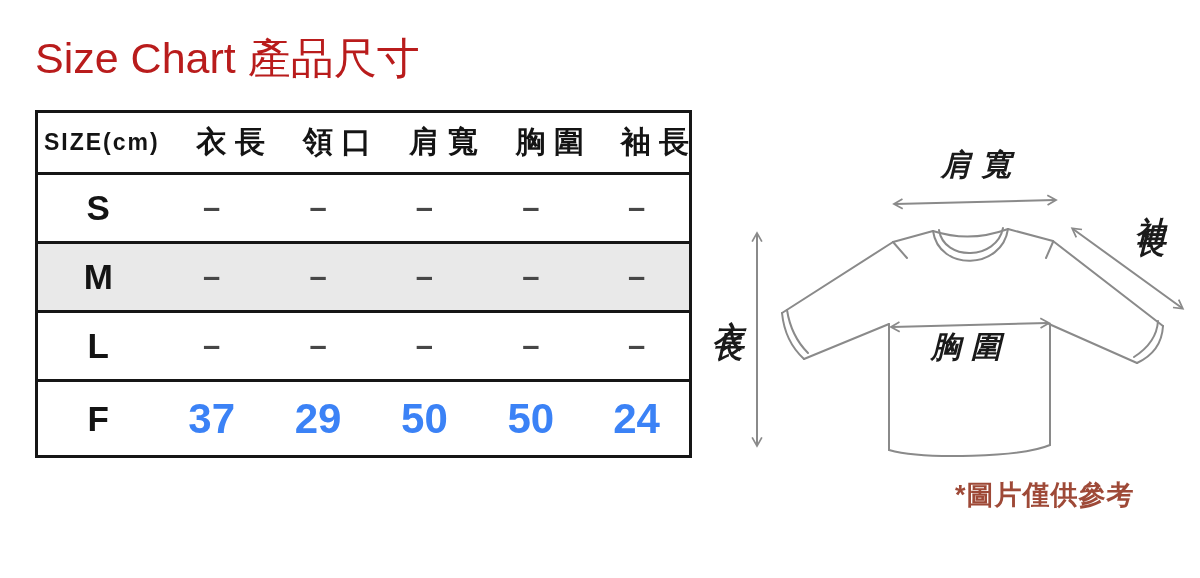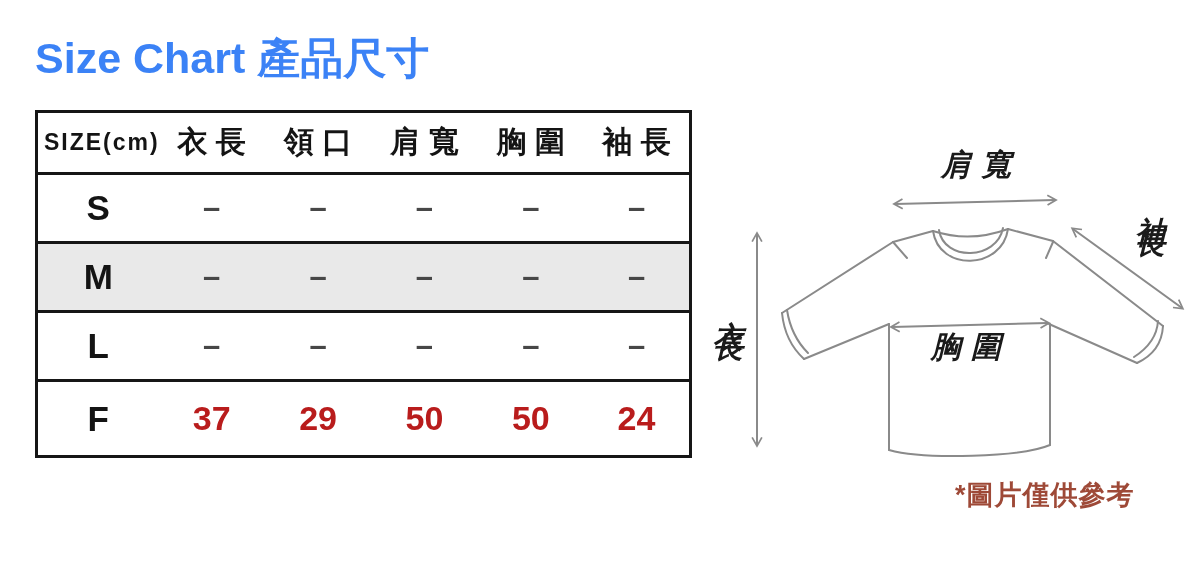--- a/index.html
+++ b/index.html
@@ -13,23 +13,23 @@
     overflow: hidden;
     position: relative;
   }
   .page { position: relative; width: 1200px; height: 578px; }
 
   .page-title {
     position: absolute;
     left: 35px;
     top: 30px;
     font-size: 43px;
-    font-weight: 700;
+    font-weight: 400;
     letter-spacing: 0px;
-    color: #3b82f6;
+    color: #b91c1c;
     white-space: nowrap;
   }
 
   
   .size-table-wrap {
     position: absolute;
     left: 35px;
     top: 110px;
     width: 657px;
   }
@@ -50,39 +50,39 @@
 
   th.h-size {
     text-align: center;
     padding-left: 6px;
     font-size: 23px;
     font-weight: 700;
     letter-spacing: 2px;
     white-space: nowrap;
   }
   th.h-col {
-    text-align: center;
+    text-align: right;
     font-size: 30px;
     font-weight: 700;
     white-space: nowrap;
   }
   th.r-size {
     text-align: center;
     font-size: 35px;
     font-weight: 700;
   }
   td.r-val {
     text-align: center;
     font-size: 31px;
     font-weight: 600;
     color: #474747;
   }
   tr.values-row td.r-val {
-    font-size: 34px;
-    color: #b91c1c;
+    font-size: 42px;
+    color: #3b82f6;
   }
 
   
   .diagram { position: absolute; left: 700px; top: 130px; width: 500px; height: 370px; font-style: italic; }
   .diagram svg { position: absolute; left: 0; top: 0; }
 
   .dia-label {
     position: absolute;
     font-size: 30px;
     font-weight: 600;

